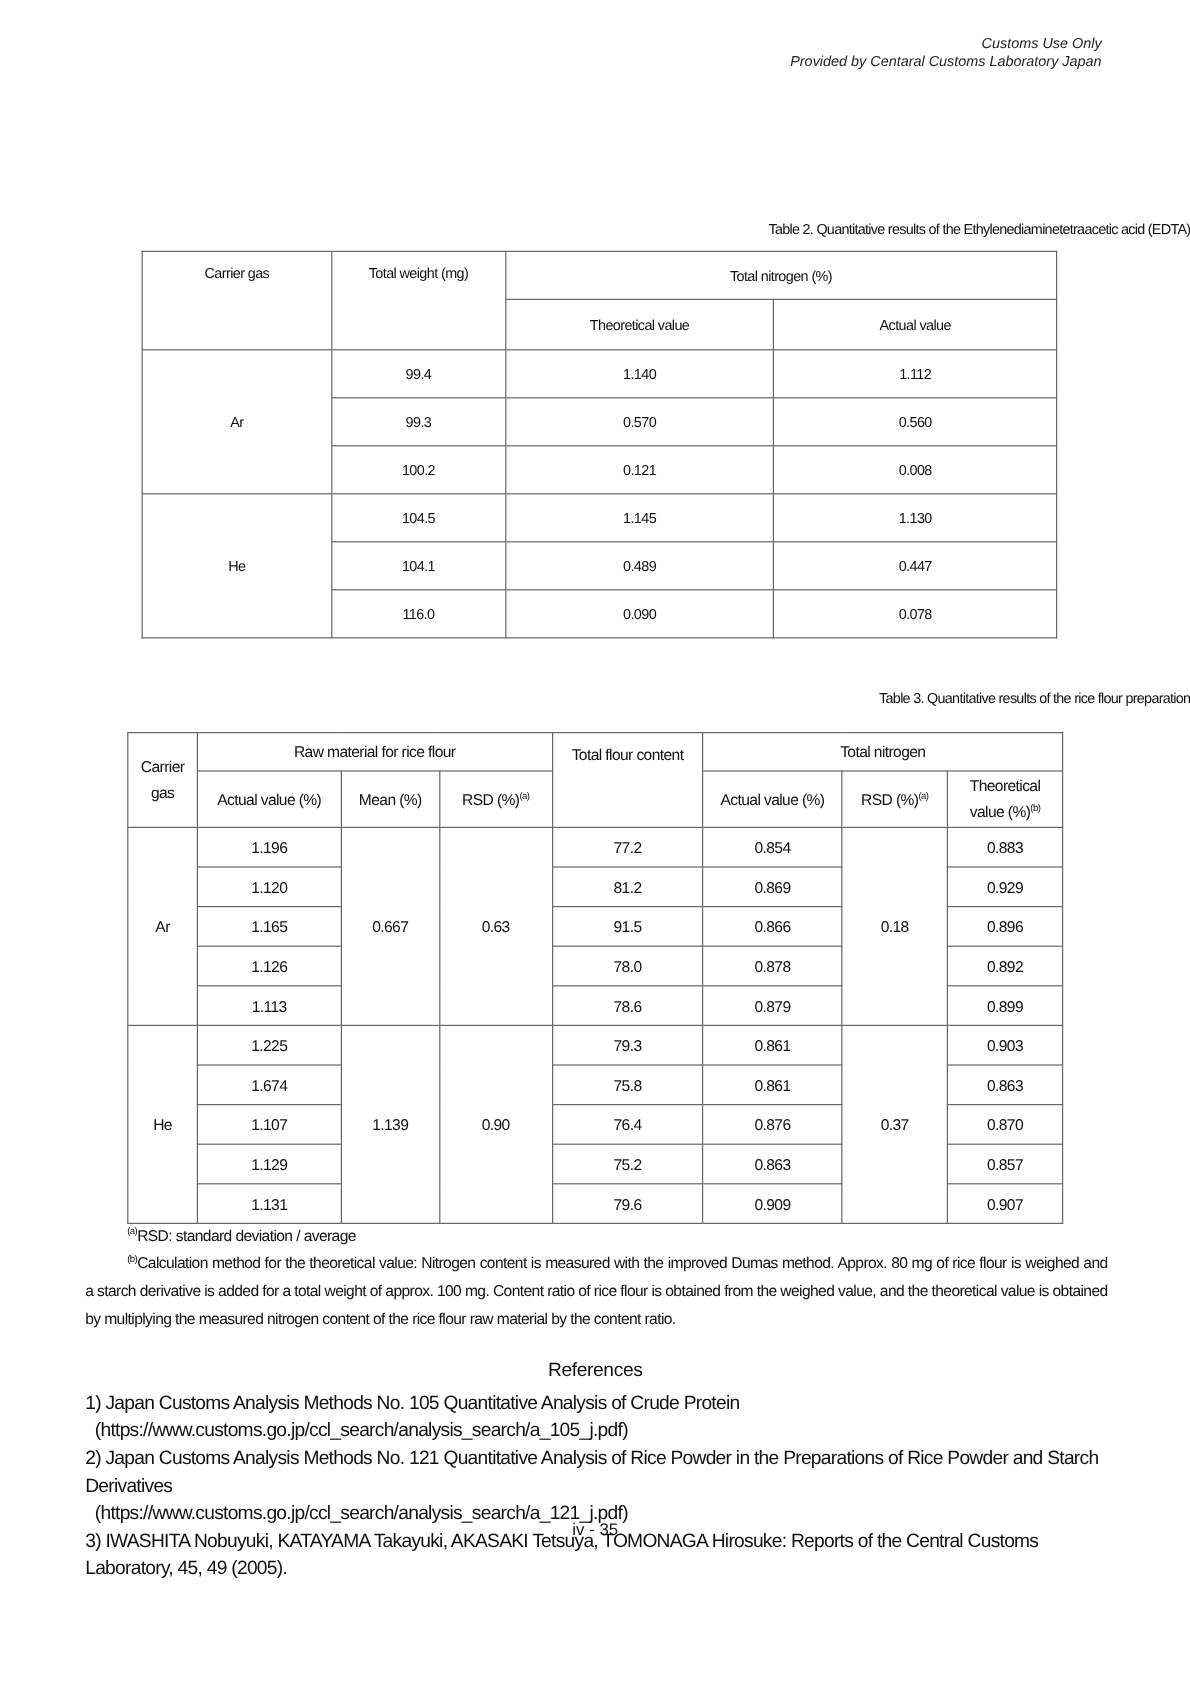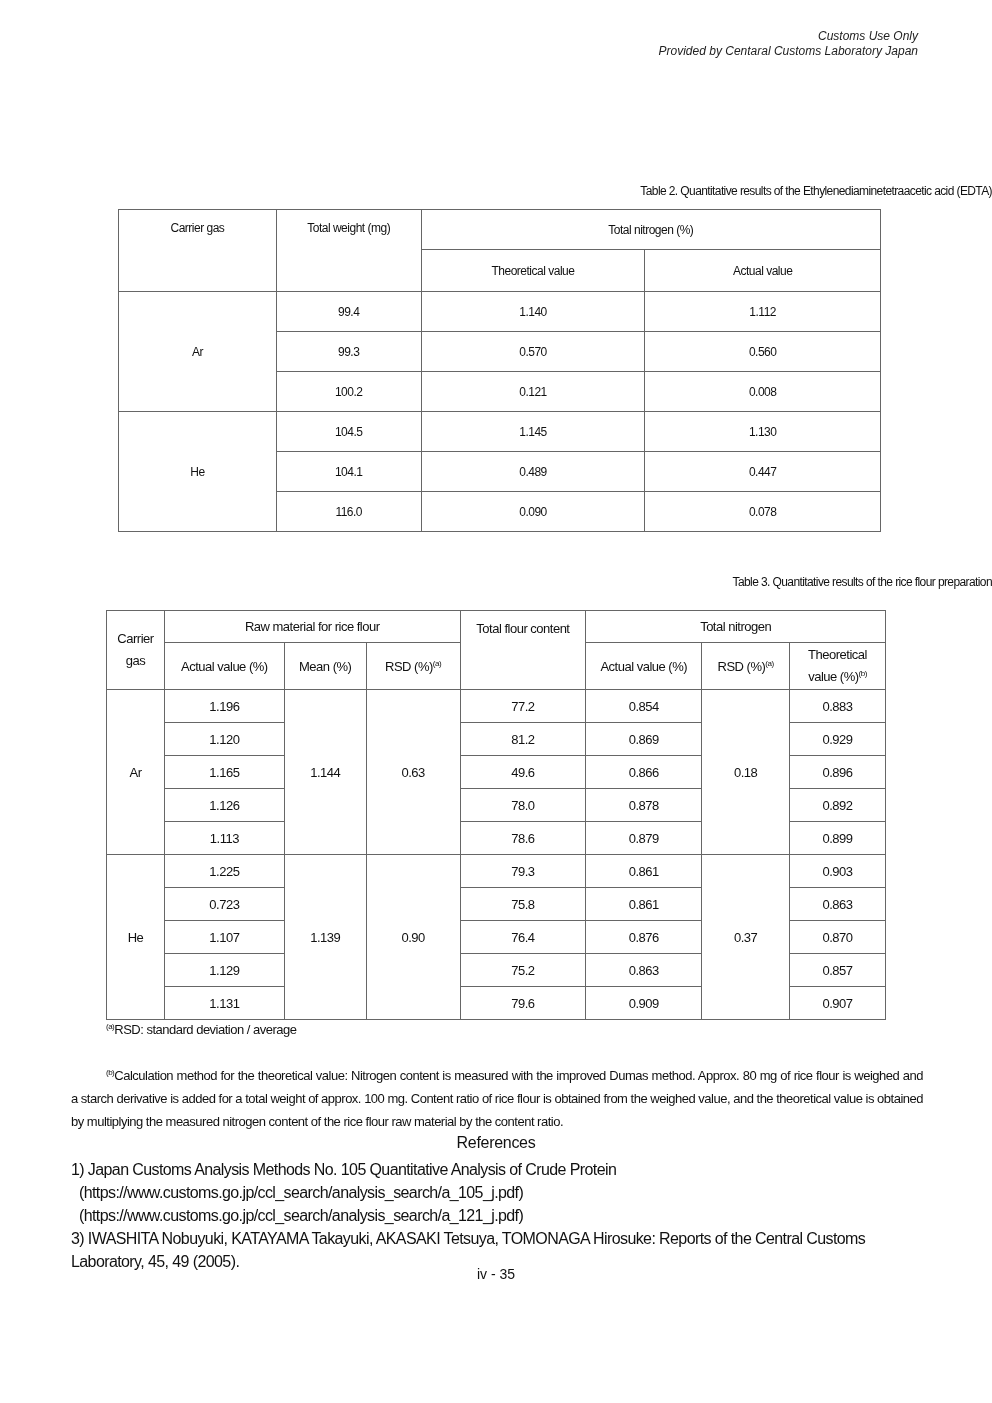--- a/index.html
+++ b/index.html
@@ -114,36 +114,36 @@
     <td><span>RSD (%)</span><sup>(a)</sup></td>
     <td style="line-height:22px;">
       <span>Theoretical</span><br>
       <span>value (%)</span><sup>(b)</sup>
     </td>
   </tr>
 
   <tr>
     <td rowspan="5">Ar</td>
     <td>1.196</td>
-    <td rowspan="5">1.144</td>
+    <td rowspan="5">0.667</td>
     <td rowspan="5">0.63</td>
     <td>77.2</td>
     <td>0.854</td>
     <td rowspan="5">0.18</td>
     <td>0.883</td>
   </tr>
   <tr>
     <td>1.120</td>
     <td>81.2</td>
     <td>0.869</td>
     <td>0.929</td>
   </tr>
   <tr>
     <td>1.165</td>
-    <td>49.6</td>
+    <td>91.5</td>
     <td>0.866</td>
     <td>0.896</td>
   </tr>
   <tr>
     <td>1.126</td>
     <td>78.0</td>
     <td>0.878</td>
     <td>0.892</td>
   </tr>
   <tr>
@@ -157,21 +157,21 @@
     <td rowspan="5">He</td>
     <td>1.225</td>
     <td rowspan="5">1.139</td>
     <td rowspan="5">0.90</td>
     <td>79.3</td>
     <td>0.861</td>
     <td rowspan="5">0.37</td>
     <td>0.903</td>
   </tr>
   <tr>
-    <td>0.723</td>
+    <td>1.674</td>
     <td>75.8</td>
     <td>0.861</td>
     <td>0.863</td>
   </tr>
   <tr>
     <td>1.107</td>
     <td>76.4</td>
     <td>0.876</td>
     <td>0.870</td>
   </tr>
@@ -187,32 +187,33 @@
     <td>0.909</td>
     <td>0.907</td>
   </tr>
 </tbody>
   </table>
 
 <div class="notes" style="top:1018px;">
   <div style="padding-left:35px;">
     <sup>(a)</sup><span>RSD: standard deviation / average</span>
   </div>
-  <div style="text-indent:35px; text-align:justify;margin-top:23px;">
+  <div style="text-indent:35px; text-align:justify;">
     <sup>(b)</sup><span>Calculation method for the theoretical value: Nitrogen content is measured with the improved Dumas method. Approx. 80 mg of rice flour is weighed and a starch derivative is added for a total weight of approx. 100 mg. Content ratio of rice flour is obtained from the weighed value, and the theoretical value is obtained by multiplying the measured nitrogen content of the rice flour raw material by the content ratio.</span>
   </div>
 </div>
 
 <div class="refs-title">References</div>
 <div class="refs">
   <div>
     <div>1)   Japan Customs Analysis Methods No. 105 Quantitative Analysis of Crude Protein</div>
     <div class="indent">(https://www.customs.go.jp/ccl_search/analysis_search/a_105_j.pdf)</div>
   </div>
   <div>
+    <div>2) Japan Customs Analysis Methods No. 121 Quantitative Analysis of Rice Powder in the Preparations of Rice Powder and Starch Derivatives</div>
     <div class="indent">(https://www.customs.go.jp/ccl_search/analysis_search/a_121_j.pdf)</div>
   </div>
   <div>
     <div>3) IWASHITA Nobuyuki, KATAYAMA Takayuki, AKASAKI Tetsuya, TOMONAGA Hirosuke: Reports of the Central Customs Laboratory, 45, 49 (2005).</div>
   </div>
 </div>
 
 <div class="page-num">iv - 35</div>
 
 </body></html>

